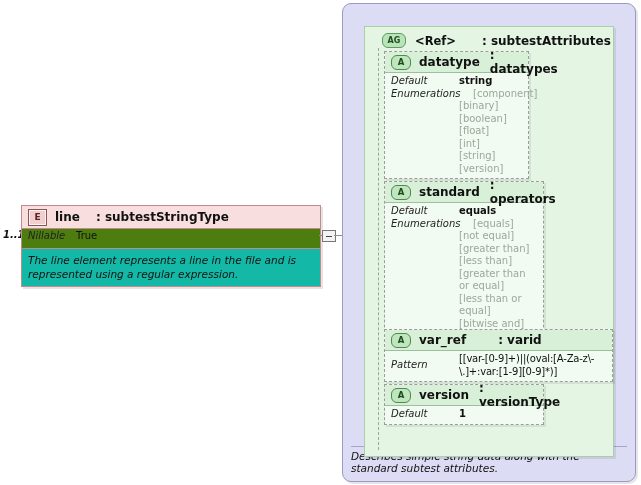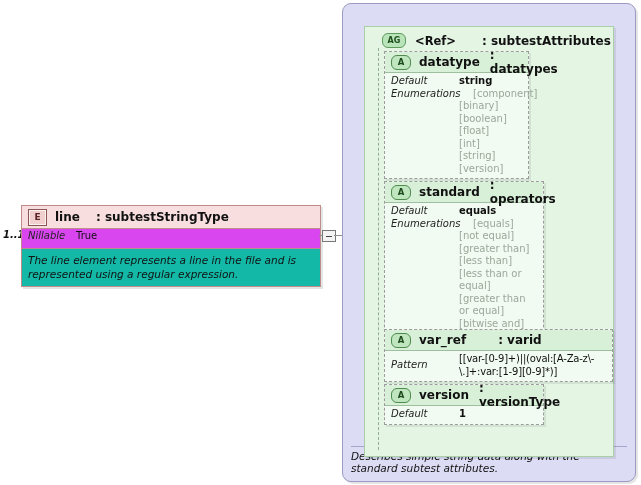--- a/index.html
+++ b/index.html
@@ -33,21 +33,21 @@
     background:#f2cfcf;
     display:flex;align-items:center;justify-content:center;
     font-size:9px;font-weight:bold;color:#5a2222;
     box-shadow:inset 0 0 0 1px #fdf2f2;
   }
   .elem-name{margin-left:8px;font-weight:bold;font-size:12px;color:#111;}
   .elem-type{margin-left:16px;font-weight:bold;font-size:12px;color:#111;}
   .elem-facets{
     display:flex;align-items:baseline;
     height:16px;padding:1px 6px 2px 6px;
-    background:#d946ef;
+    background:#4d7c0f;
     border-bottom:1px solid #c08b8b;
   }
   .facet-key{font-style:italic;font-size:10px;color:#222;width:48px;flex:0 0 auto;}
   .facet-val{font-size:10px;color:#111;}
   .elem-doc{
     padding:4px 6px 5px 6px;
     background:#14b8a6;
     font-style:italic;font-size:10.5px;line-height:1.35;color:#111;
   }
   .cardinality{
@@ -230,22 +230,22 @@
           <span class="v bold">equals</span>
         </div>
       <div class="row">
           <span class="k">Enumerations</span>
           <span class="v enum">[equals]</span>
         </div>
       <div class="enum-list">
         <div>[not equal]</div>
         <div>[greater than]</div>
         <div>[less than]</div>
+        <div>[greater than or equal]</div>
         <div>[less than or equal]</div>
-        <div>[greater than or equal]</div>
         <div>[bitwise and]</div>
         <div>[bitwise or]</div>
         <div>[pattern match]</div>
       </div>
     </div>
   </div>
 
   <div class="attr" style="left:384px;top:329px;width:229px;">
     <div class="attr-head">
       <div class="attr-icon">A</div>

